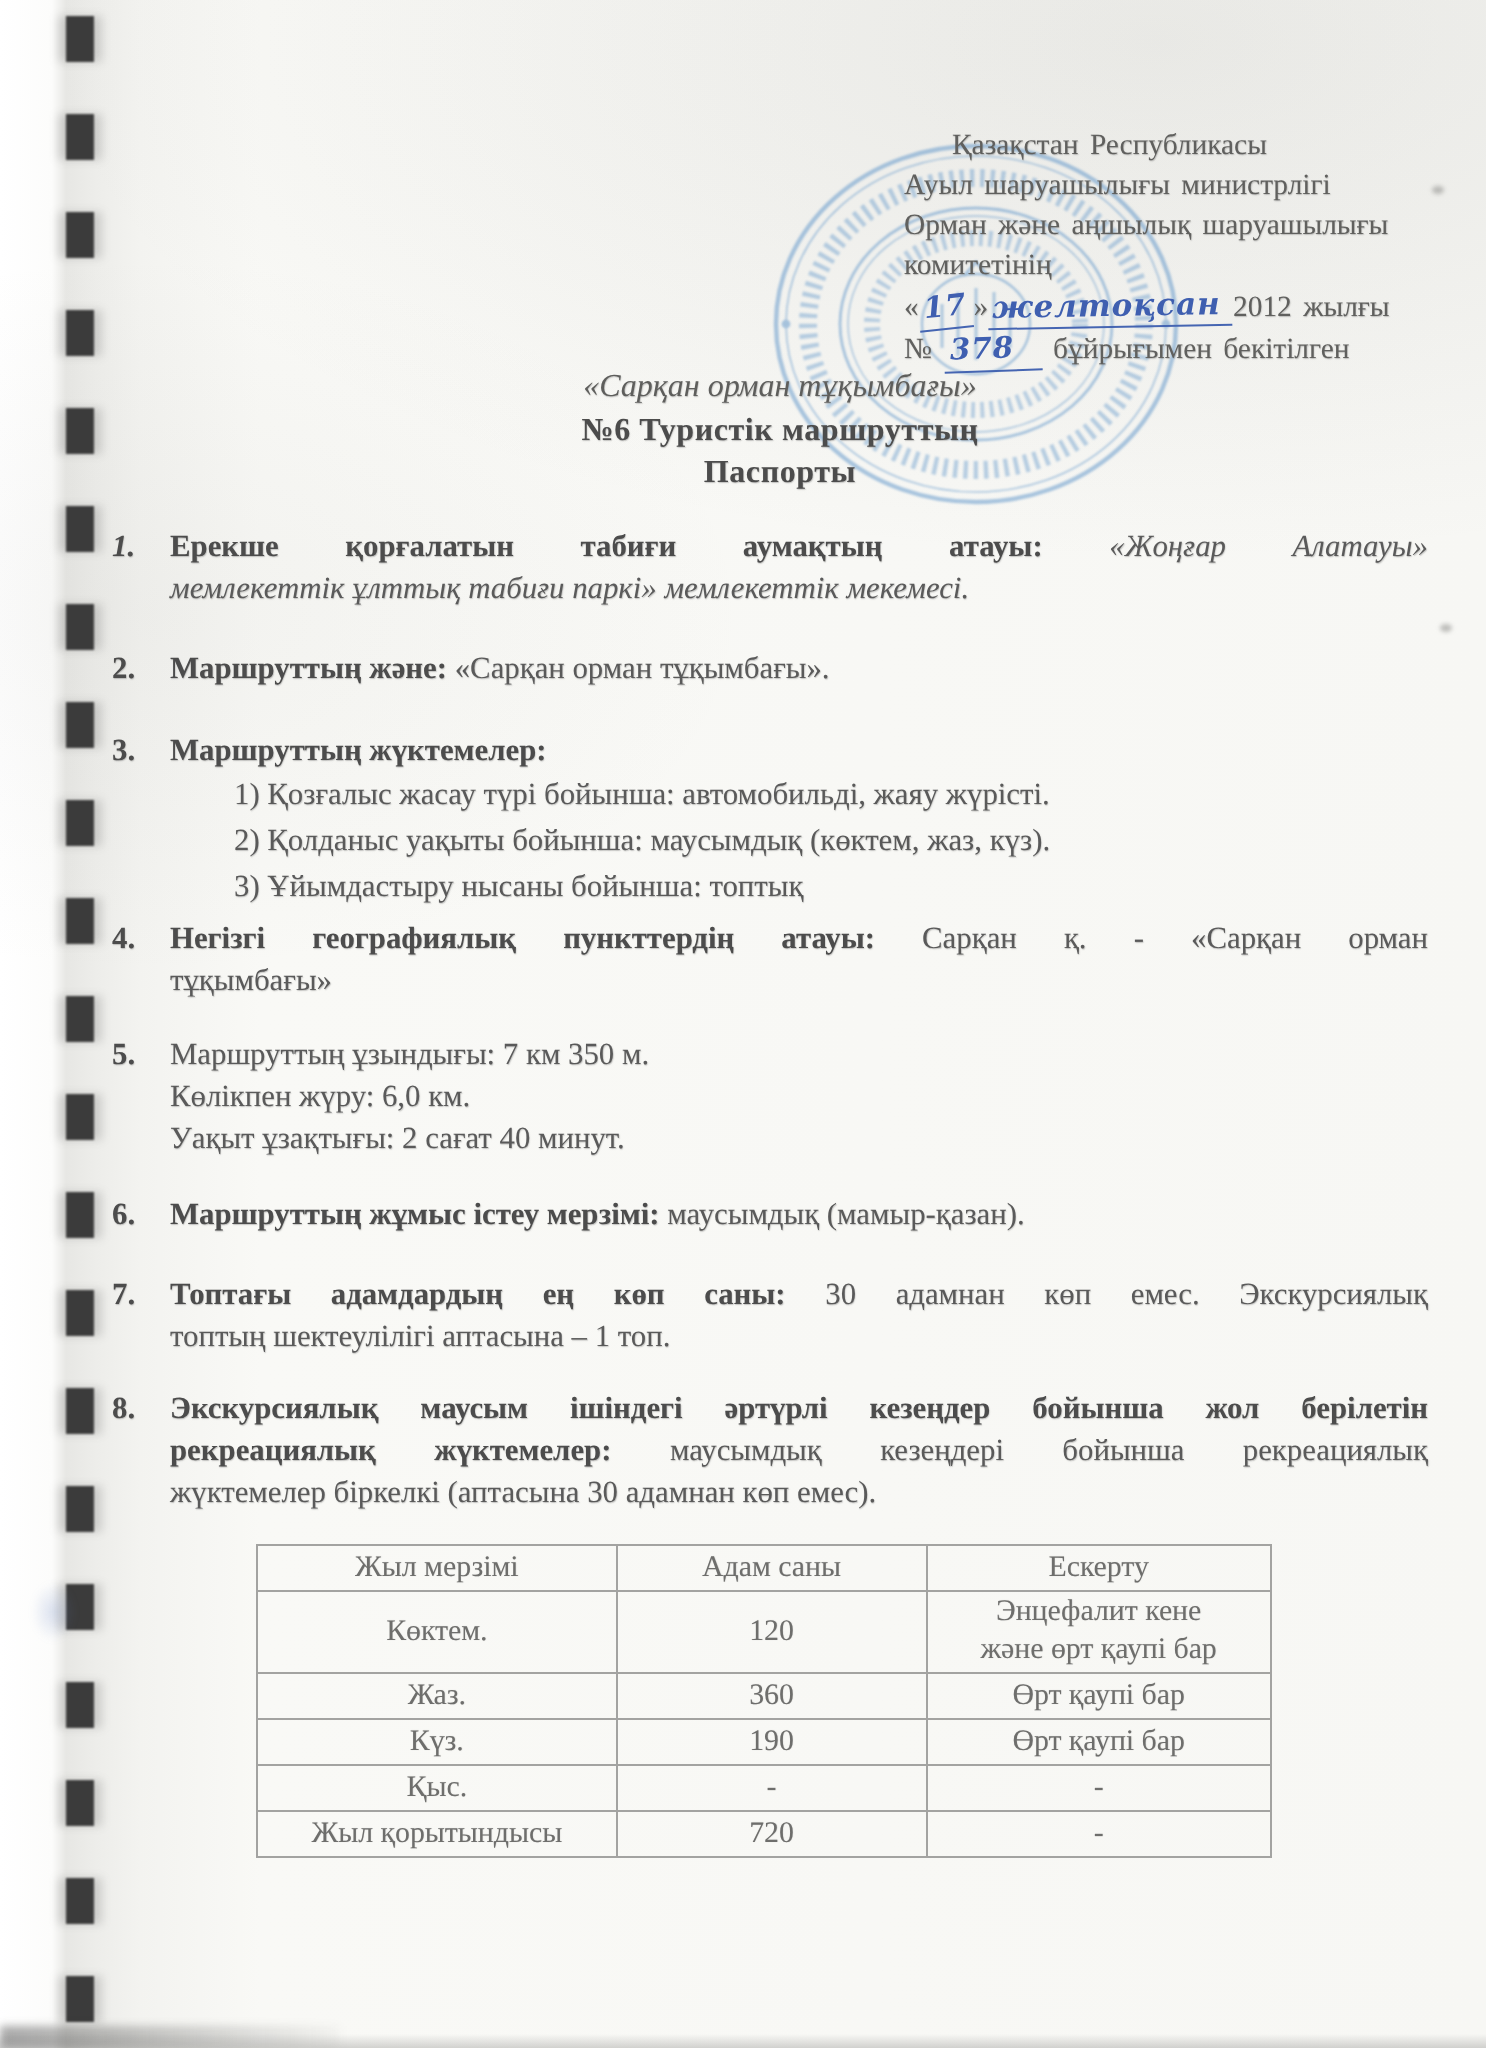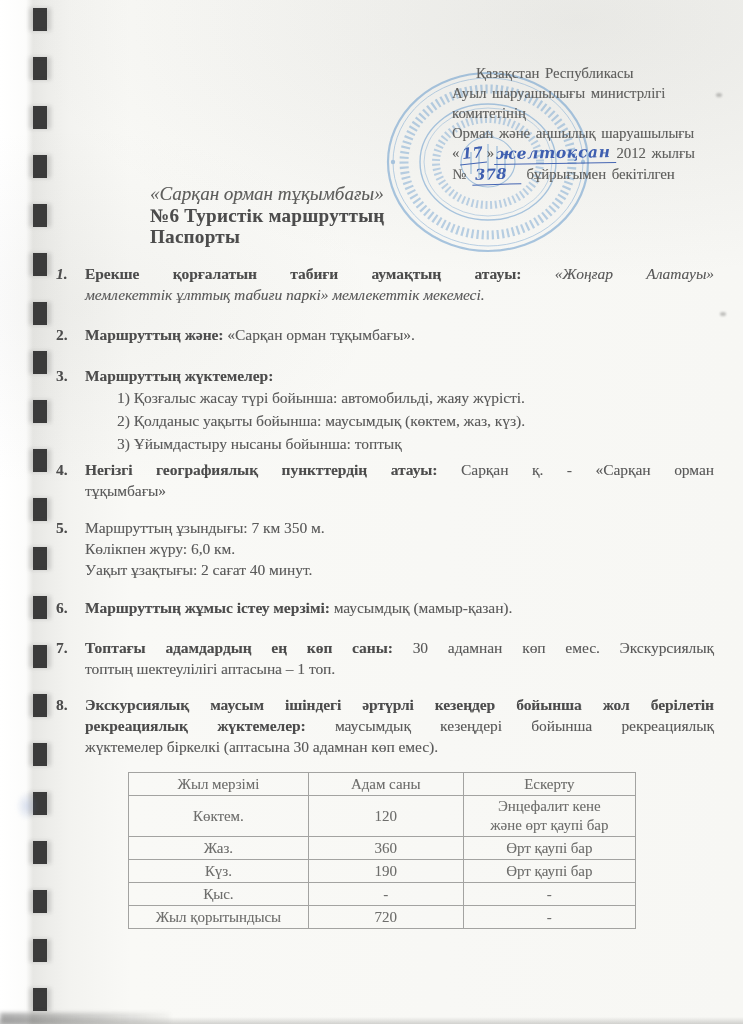--- a/index.html
+++ b/index.html
@@ -25,21 +25,21 @@
   
   .stamp{position:absolute;left:383px;top:66px;width:210px;height:192px;opacity:0.5;filter:blur(0.4px);pointer-events:none;}
   
   .approval{position:absolute;left:452px;top:63px;width:272px;font-size:14.7px;line-height:20px;color:#60605e;word-spacing:2px;}
   .approval .ln-first{margin-left:24px;}
   .hw{font-family:"DejaVu Serif",serif;font-style:italic;color:#3f5fb0;font-weight:bold;text-shadow:none;letter-spacing:0.5px;}
   .hw-day{display:inline-block;transform:rotate(-6deg);border-bottom:1.4px solid #4565b2;padding:0 3px;}
   .hw-month{display:inline-block;transform:rotate(-1deg);border-bottom:1.4px solid #4565b2;padding:0 6px 0 2px;font-size:15.5px;}
   .hw-num{display:inline-block;transform:rotate(-2deg);border-bottom:1.4px solid #4565b2;padding:0 14px 0 3px;}
   
-  .titleblock{position:absolute;left:150px;top:183px;width:480px;line-height:21.5px;font-size:19px;font-family:Liberation Serif, serif;}
+  .titleblock{position:absolute;left:150px;top:183px;width:480px;text-align:center;line-height:21.5px;font-size:16px;font-family:Liberation Serif, serif;}
   .title-org{font-style:italic;color:#5e5e5c;}
   .title-b{font-weight:bold;color:#4c4c4c;letter-spacing:0.3px;}
   
   .item{position:absolute;left:56px;width:658px;font-size:15.4px;line-height:21px;display:flex;}
   .item .num{flex:none;width:29px;font-weight:bold;color:#4c4c4c;}
   .item .num.it{font-style:italic;}
   .item .body{flex:1;}
   .label{font-weight:bold;color:#4c4c4c;}
   .it{font-style:italic;}
   .jline{text-align:justify;text-align-last:justify;}
@@ -81,22 +81,22 @@
     </g>
     <g fill="#5b93c9" stroke="none">
       <circle cx="10" cy="96" r="2.2"></circle>
       <circle cx="200" cy="96" r="2.2"></circle>
     </g>
   </svg>
 
   <div class="approval">
     <div class="ln-first">Қазақстан Республикасы</div>
     <div>Ауыл шаруашылығы министрлігі</div>
+    <div>Орман және аңшылық  шаруашылығы</div>
     <div>комитетінің</div>
-    <div>Орман және аңшылық  шаруашылығы</div>
     <div><span>«</span><span class="hw hw-day">17</span><span>»</span><span class="hw hw-month">желтоқсан</span><span>2012 жылғы</span></div>
     <div><span>№</span> <span class="hw hw-num">378</span> <span>бұйрығымен бекітілген</span></div>
   </div>
 
   <div class="titleblock">
     <div class="title-org">«Сарқан орман тұқымбағы»</div>
     <div class="title-b">№6 Туристік маршруттың</div>
     <div class="title-b">Паспорты</div>
   </div>
 

